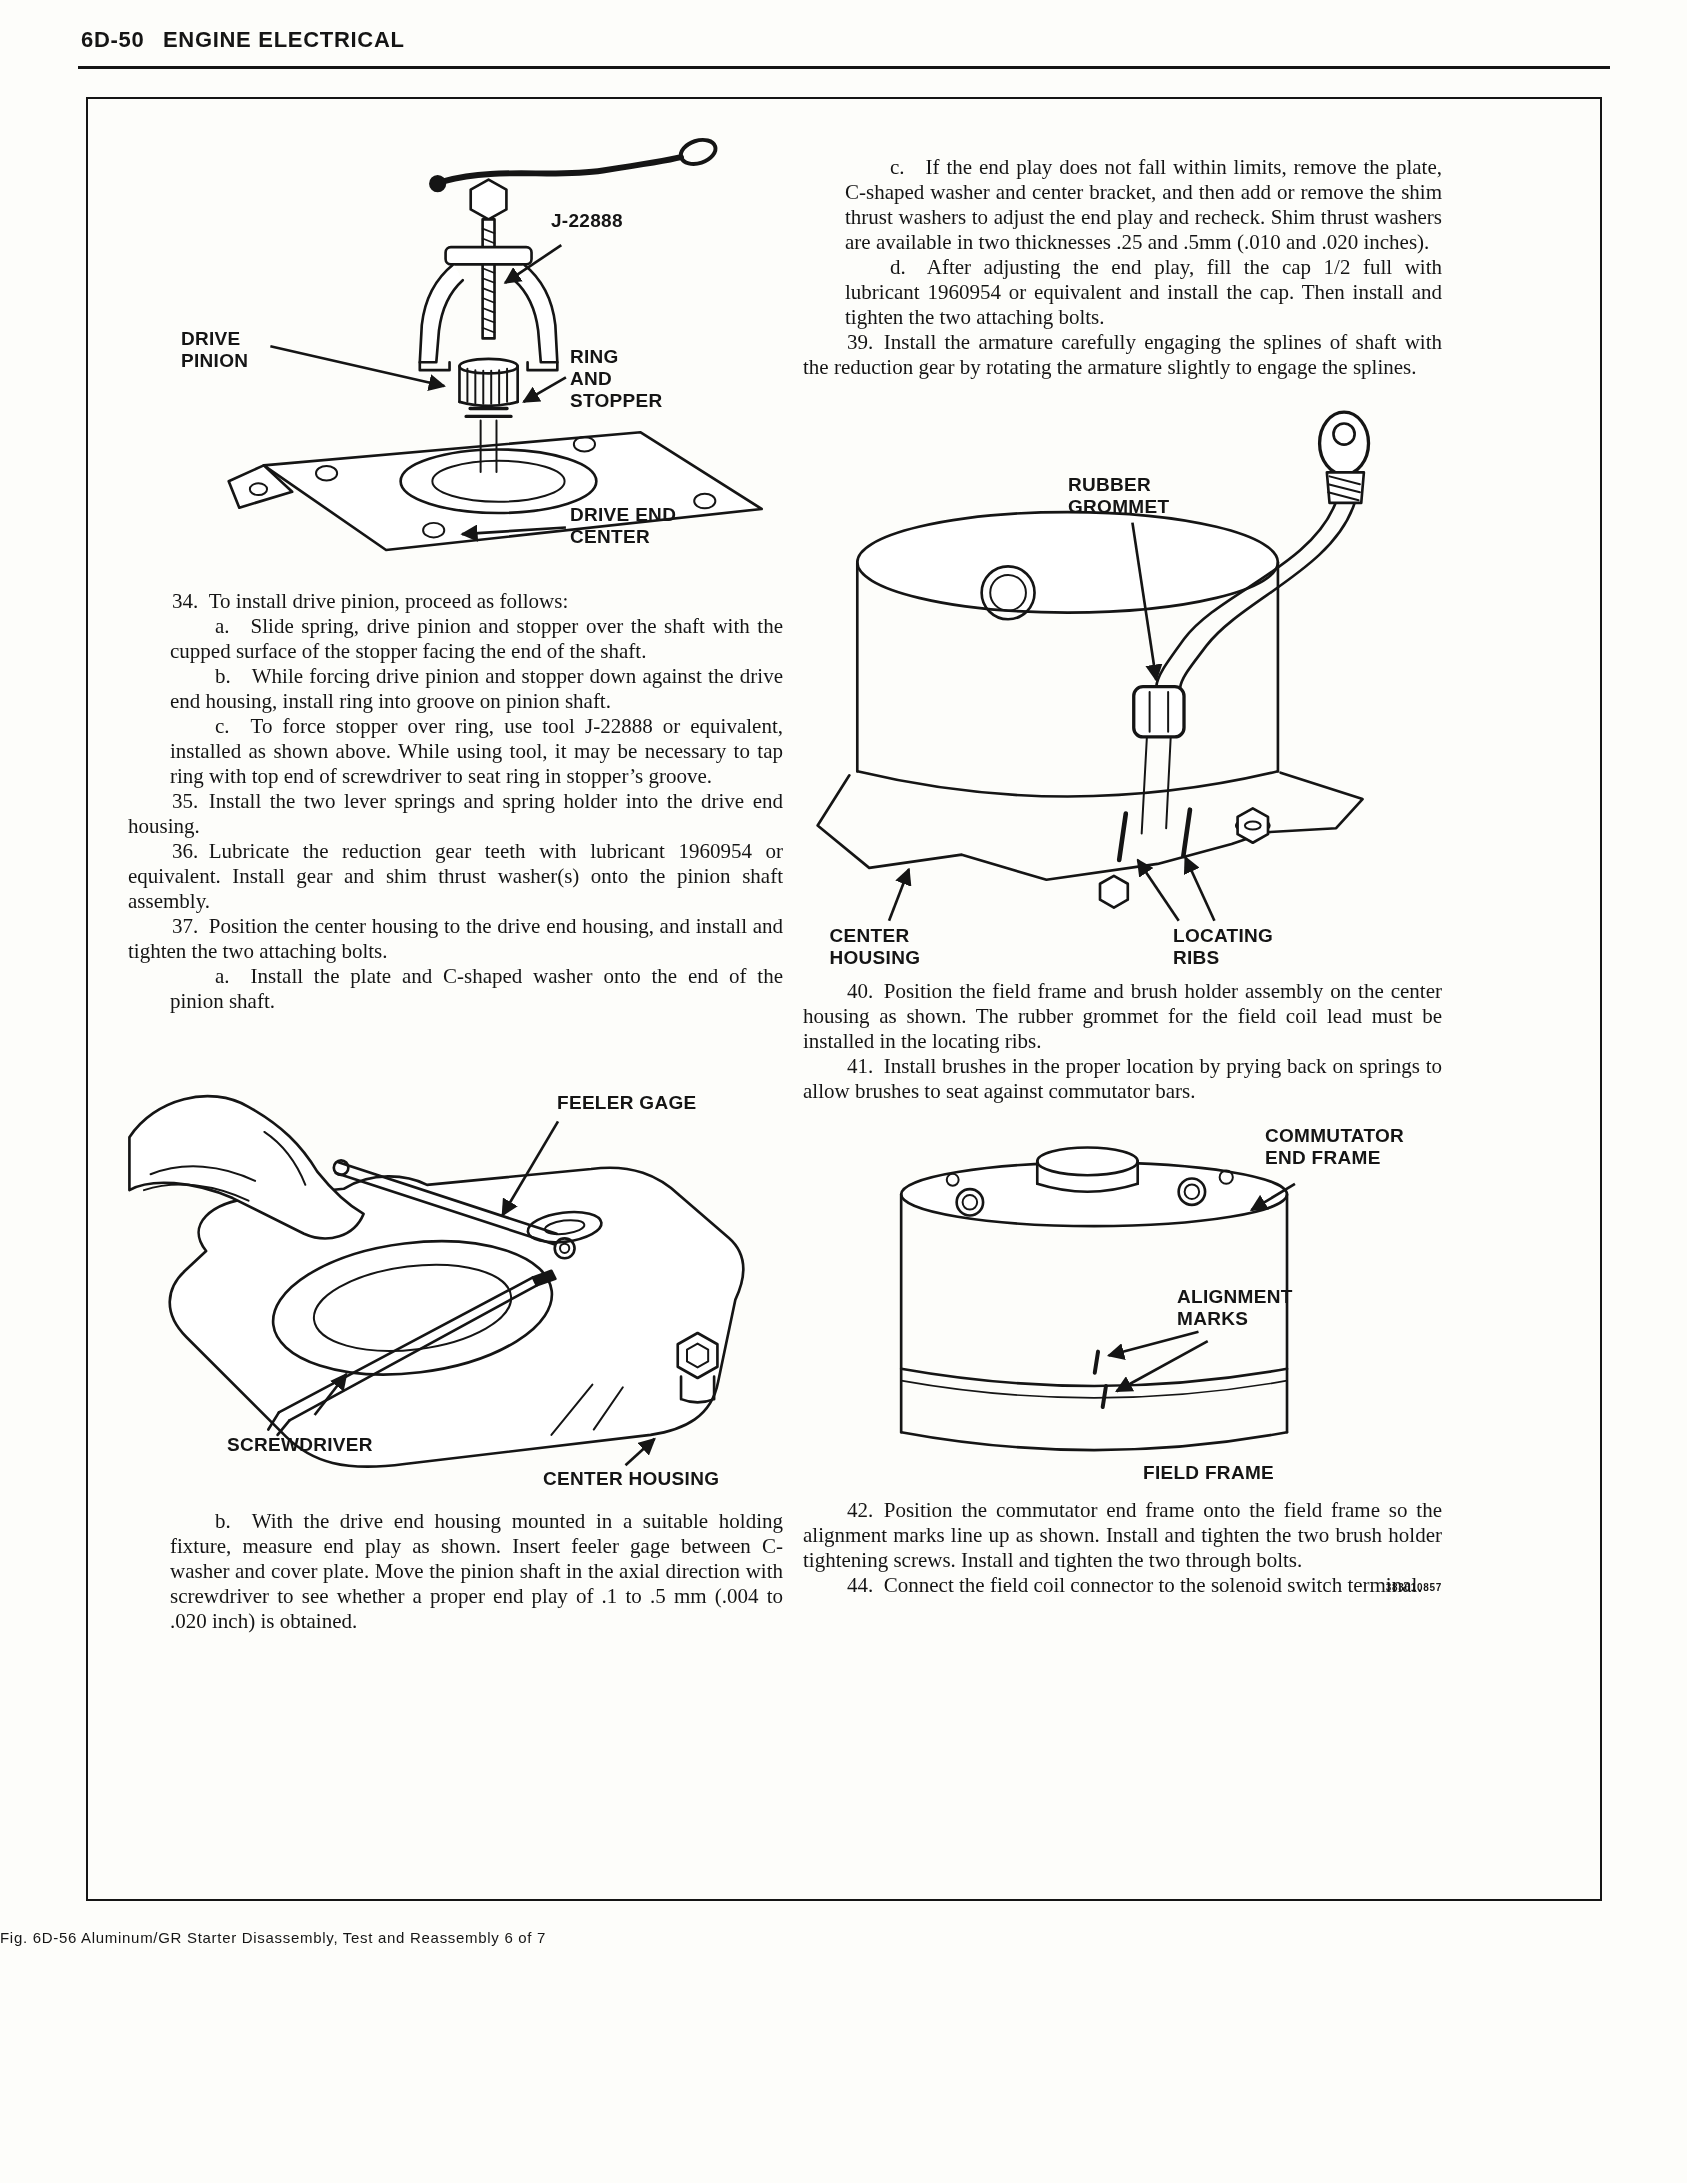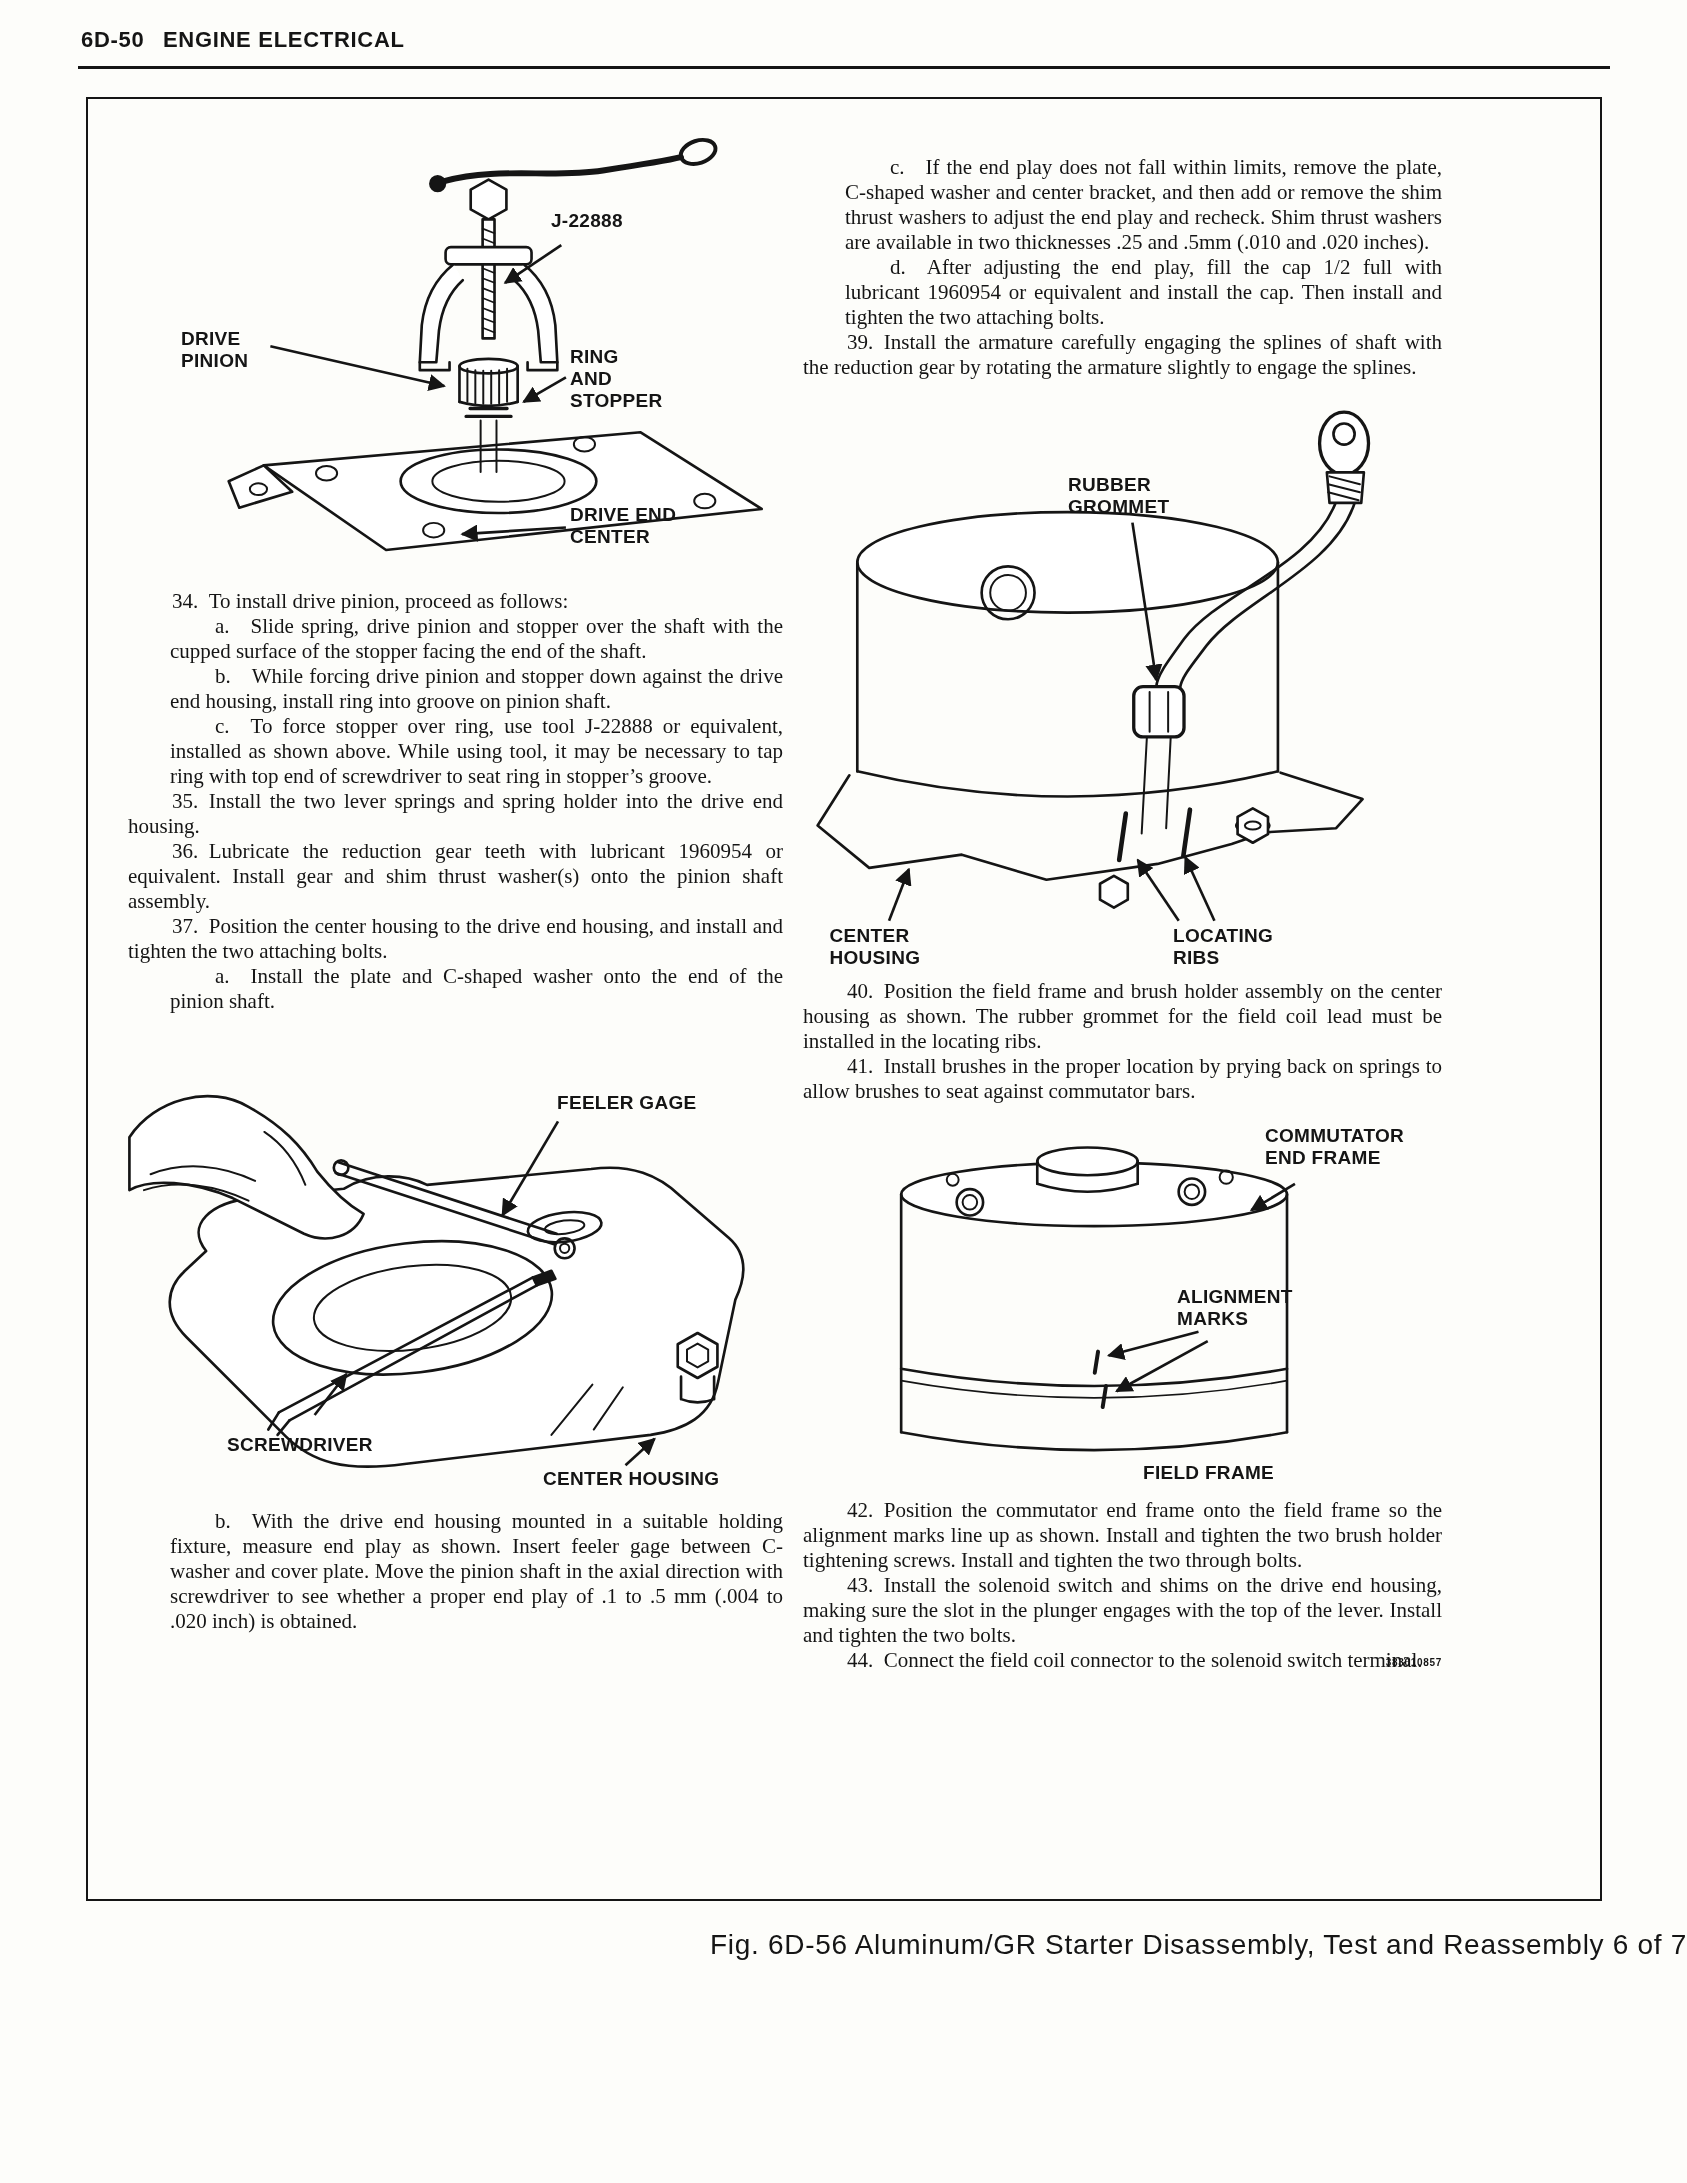--- a/index.html
+++ b/index.html
@@ -15,21 +15,21 @@
   p.substep{margin-left:42px;text-indent:45px;}
   p.first{margin-top:56px;}
   .pn{font-family:"Liberation Sans","DejaVu Sans",sans-serif;font-weight:bold;font-size:10px;text-align:right;margin-top:-22.5px;letter-spacing:0.7px;}
   .fig{position:relative;width:100%;}
   .fig svg{position:absolute;left:0;top:0;width:100%;height:100%;}
   .fig-label{position:absolute;font-family:"Liberation Sans","DejaVu Sans",sans-serif;font-weight:bold;font-size:19px;line-height:22px;white-space:pre-line;letter-spacing:0.3px;}
   .fig1{height:486px;margin-top:4px;}
   .fig2{height:582px;margin-top:17px;}
   .fig3{height:463px;margin-top:24px;margin-bottom:8px;}
   .fig4{height:370px;margin-top:18.5px;margin-bottom:5.3px;}
-  .caption{position:absolute;left:0;top:1929px;width:100%;text-align:right;font-family:"Liberation Sans","DejaVu Sans",sans-serif;font-size:28px;letter-spacing:0.7px;}
+  .caption{position:absolute;left:0;top:1929px;width:100%;text-align:left;font-family:"Liberation Sans","DejaVu Sans",sans-serif;font-size:15px;letter-spacing:0.7px;}
 </style>
 </head>
 <body>
 
 <div class="page-header">6D-50  ENGINE ELECTRICAL</div>
 <div class="header-rule"></div>
 
 <div class="content-box">
 
   <div class="col col-left">
@@ -240,20 +240,19 @@
         </g>
       </svg>
       <div class="fig-label" style="left:462px;top:2.6px">COMMUTATOR
 END FRAME</div>
       <div class="fig-label" style="left:374px;top:163px">ALIGNMENT
 MARKS</div>
       <div class="fig-label" style="left:340px;top:339px">FIELD FRAME</div>
     </div>
 
     <p class="step">42. Position the commutator end frame onto the field frame so the alignment marks line up as shown. Install and tighten the two brush holder tightening screws. Install and tighten the two through bolts.</p>
-    <p class="step">43. Install the solenoid switch and shims on the drive end housing, making sure the slot in the plunger engages with the top of the lever. Install and tighten the two bolts.</p>
     <p class="step">44. Connect the field coil connector to the solenoid switch terminal.</p>
     <p class="pn">383010857</p>
   </div>
 </div>
 
 <div class="caption">Fig. 6D-56 Aluminum/GR Starter Disassembly, Test and Reassembly 6 of 7</div>
 
 
 </body></html>

